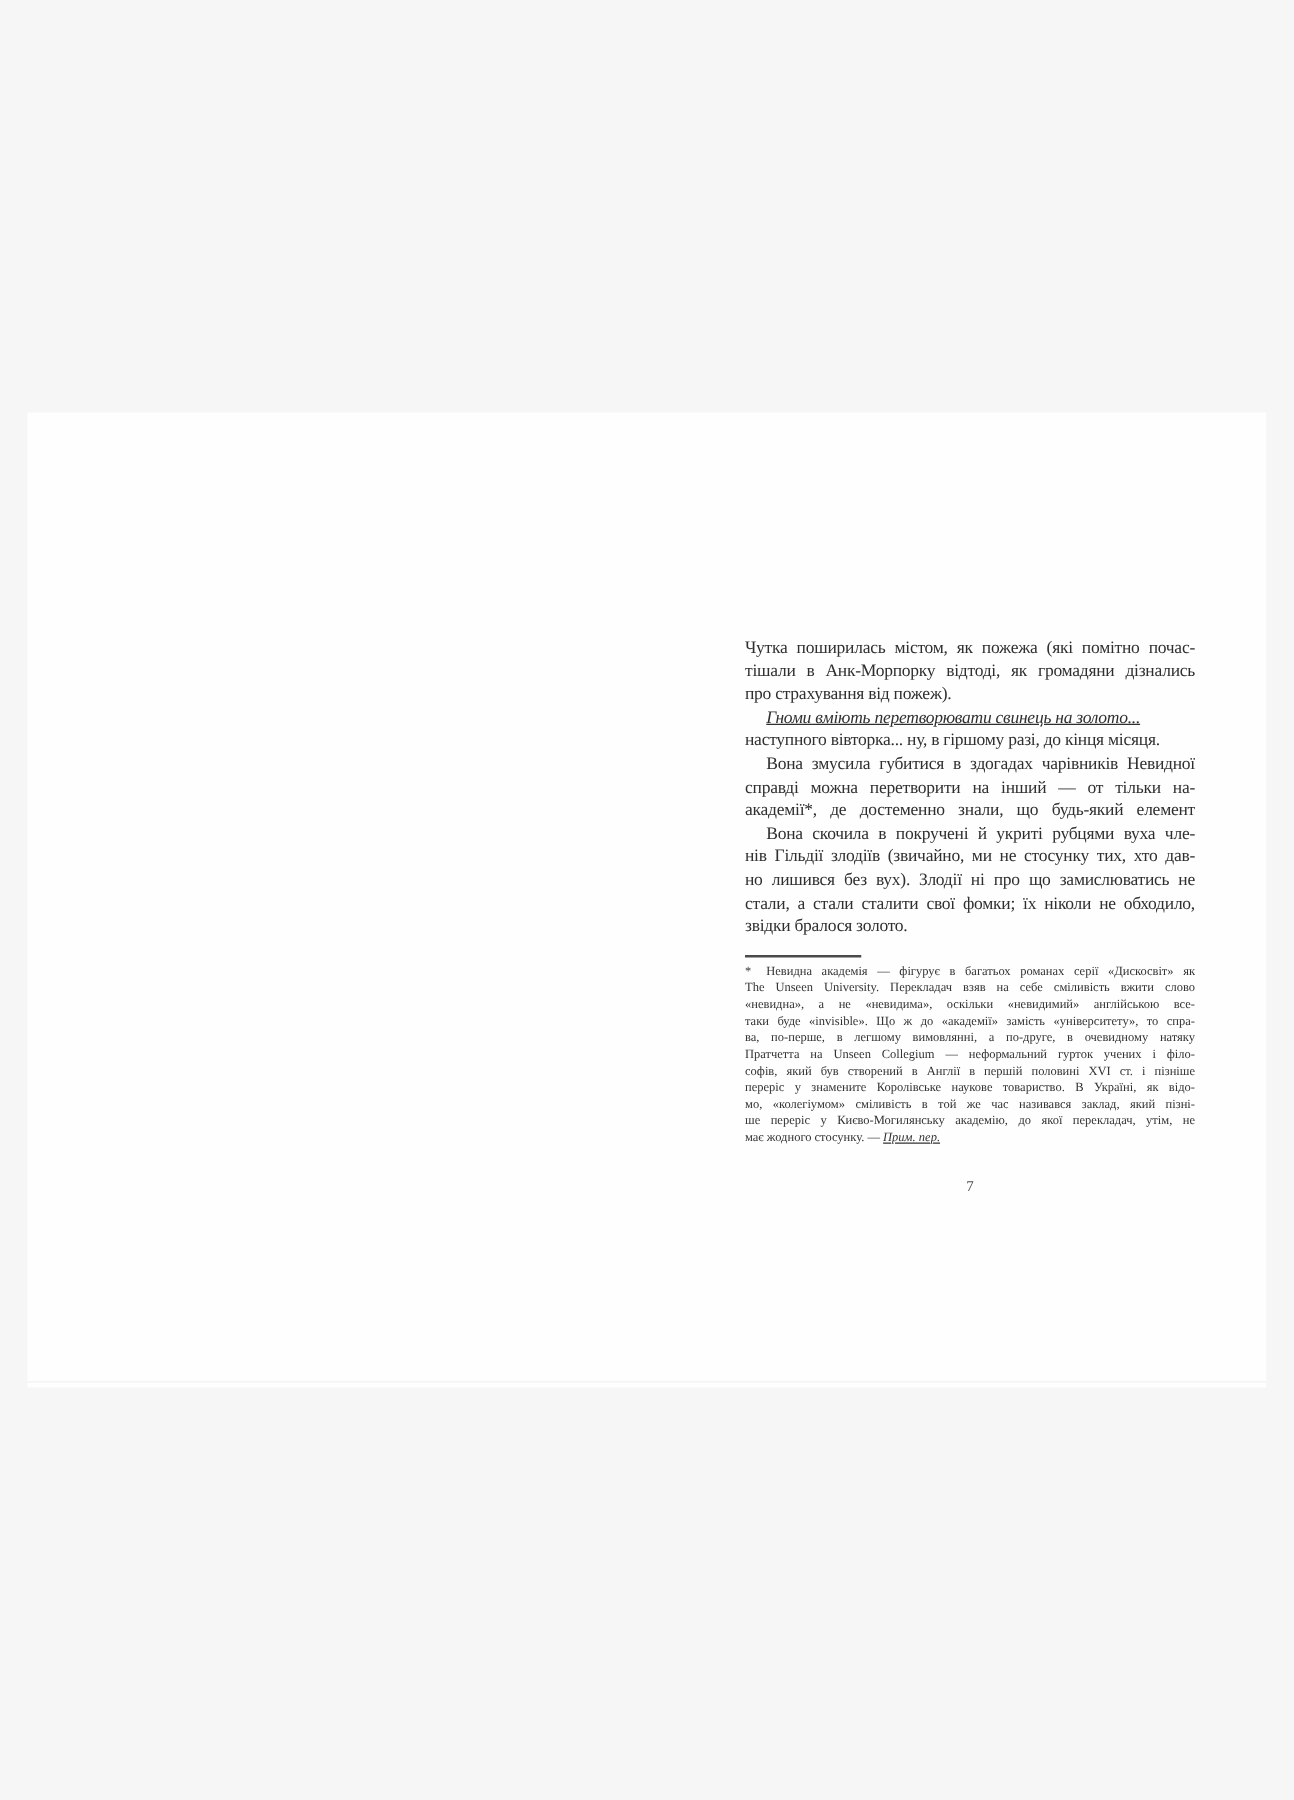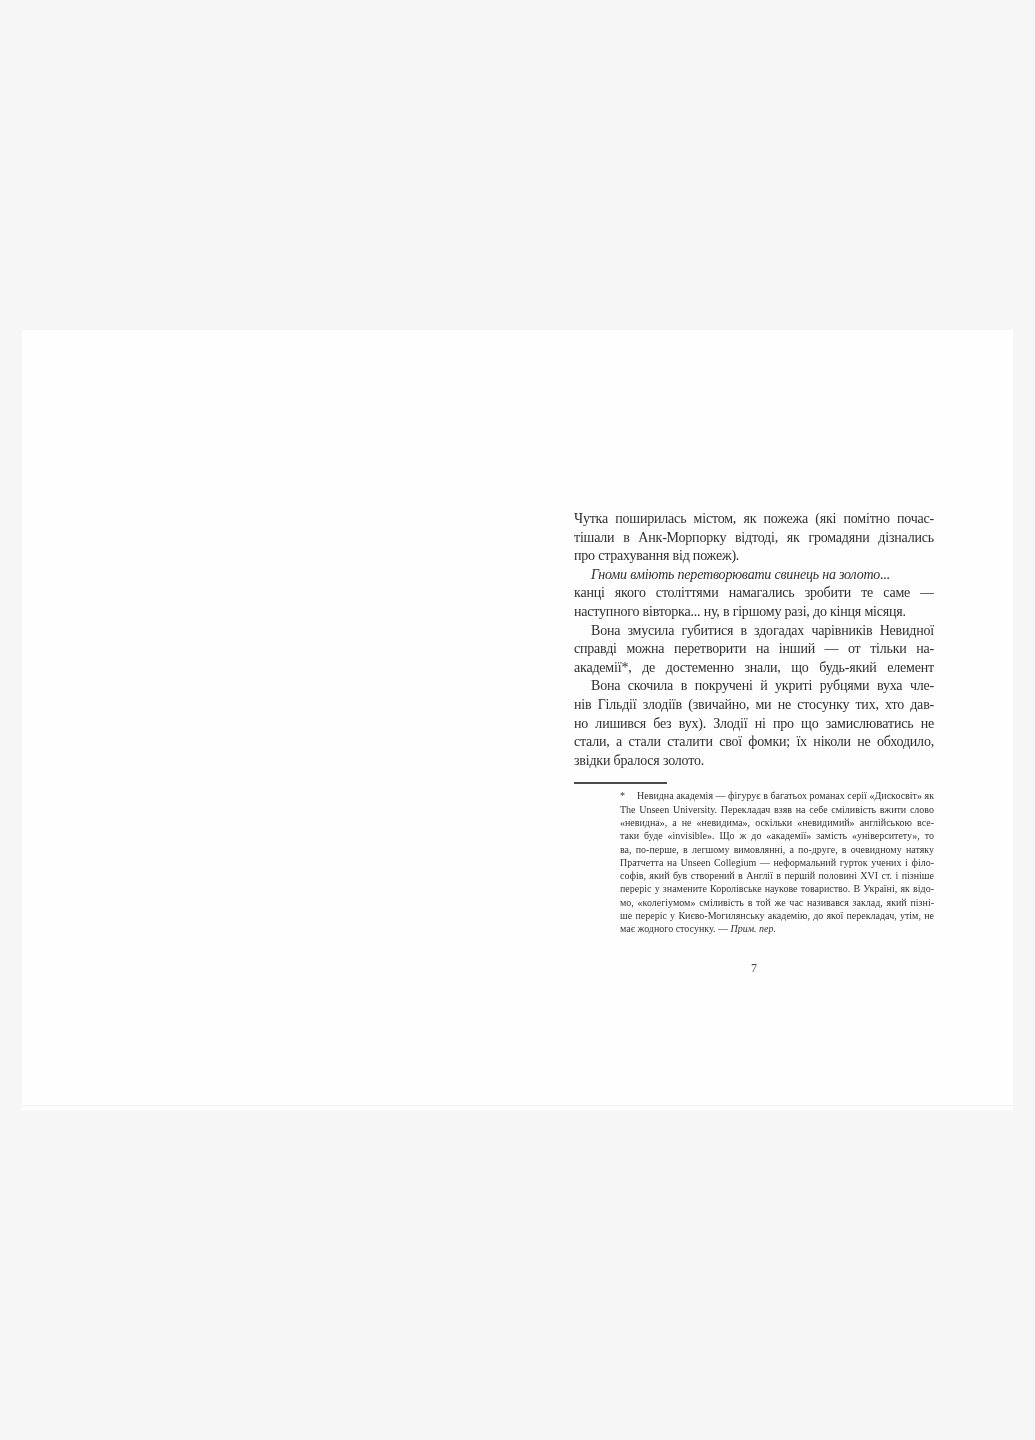--- a/index.html
+++ b/index.html
@@ -18,49 +18,48 @@
   }
   .book-page::after {
     content:"";
     position:absolute;
     left:0; right:0; bottom:4px;
     height:1px;
     background:#f1f1f2;
   }
   .text-col {
     position:absolute;
-    left:552px; top:180px;
+    left:574px; top:180px;
     width:360px;
     color:#2f2f2f;
   }
   .para { }
   .t-line {
     font-size:14px;
     line-height:18.6px;
     height:18.6px;
     overflow:hidden;
     letter-spacing:-0.2px;
     text-align:justify;
     text-align-last:justify;
   }
   .t-line.last {
     text-align:right;
     text-align-last:left;
   }
   .t-line.indent { text-indent:17px; }
-  .italic { font-style:italic; }
+  .italic { font-style:italic;text-decoration:underline; }
   .fn-rule {
     margin-top:12px;
     width:93px; height:2px;
     background:#4a4a4a;
   }
   .footnote {
     margin-top:5px;
     color:#333333;
-    margin-left:46px;
   }
   .fn-line {
     font-size:10px;
     line-height:13.3px;
     height:13.3px;
     overflow:hidden;
     letter-spacing:0;
     text-align:justify;
     text-align-last:justify;
   }
@@ -91,21 +90,20 @@
       <div class="t-line">Чутка поширилась містом, як пожежа (які помітно почас-</div>
       <div class="t-line">тішали в Анк-Морпорку відтоді, як громадяни дізнались</div>
       <div class="t-line last">про страхування від пожеж).</div>
     </div>
 
     <div class="para">
       <div class="t-line last indent italic">Гноми вміють перетворювати свинець на золото...</div>
     </div>
 
     <div class="para">
-      <div class="t-line">канці якого століттями намагались зробити те саме —</div>
       <div class="t-line last">наступного вівторка... ну, в гіршому разі, до кінця місяця.</div>
     </div>
 
     <div class="para">
       <div class="t-line indent">Вона змусила губитися в здогадах чарівників Невидної</div>
       <div class="t-line">справді можна перетворити на інший — от тільки на-</div>
       <div class="t-line">академії*, де достеменно знали, що будь-який елемент</div>
     </div>
 
     <div class="para">

